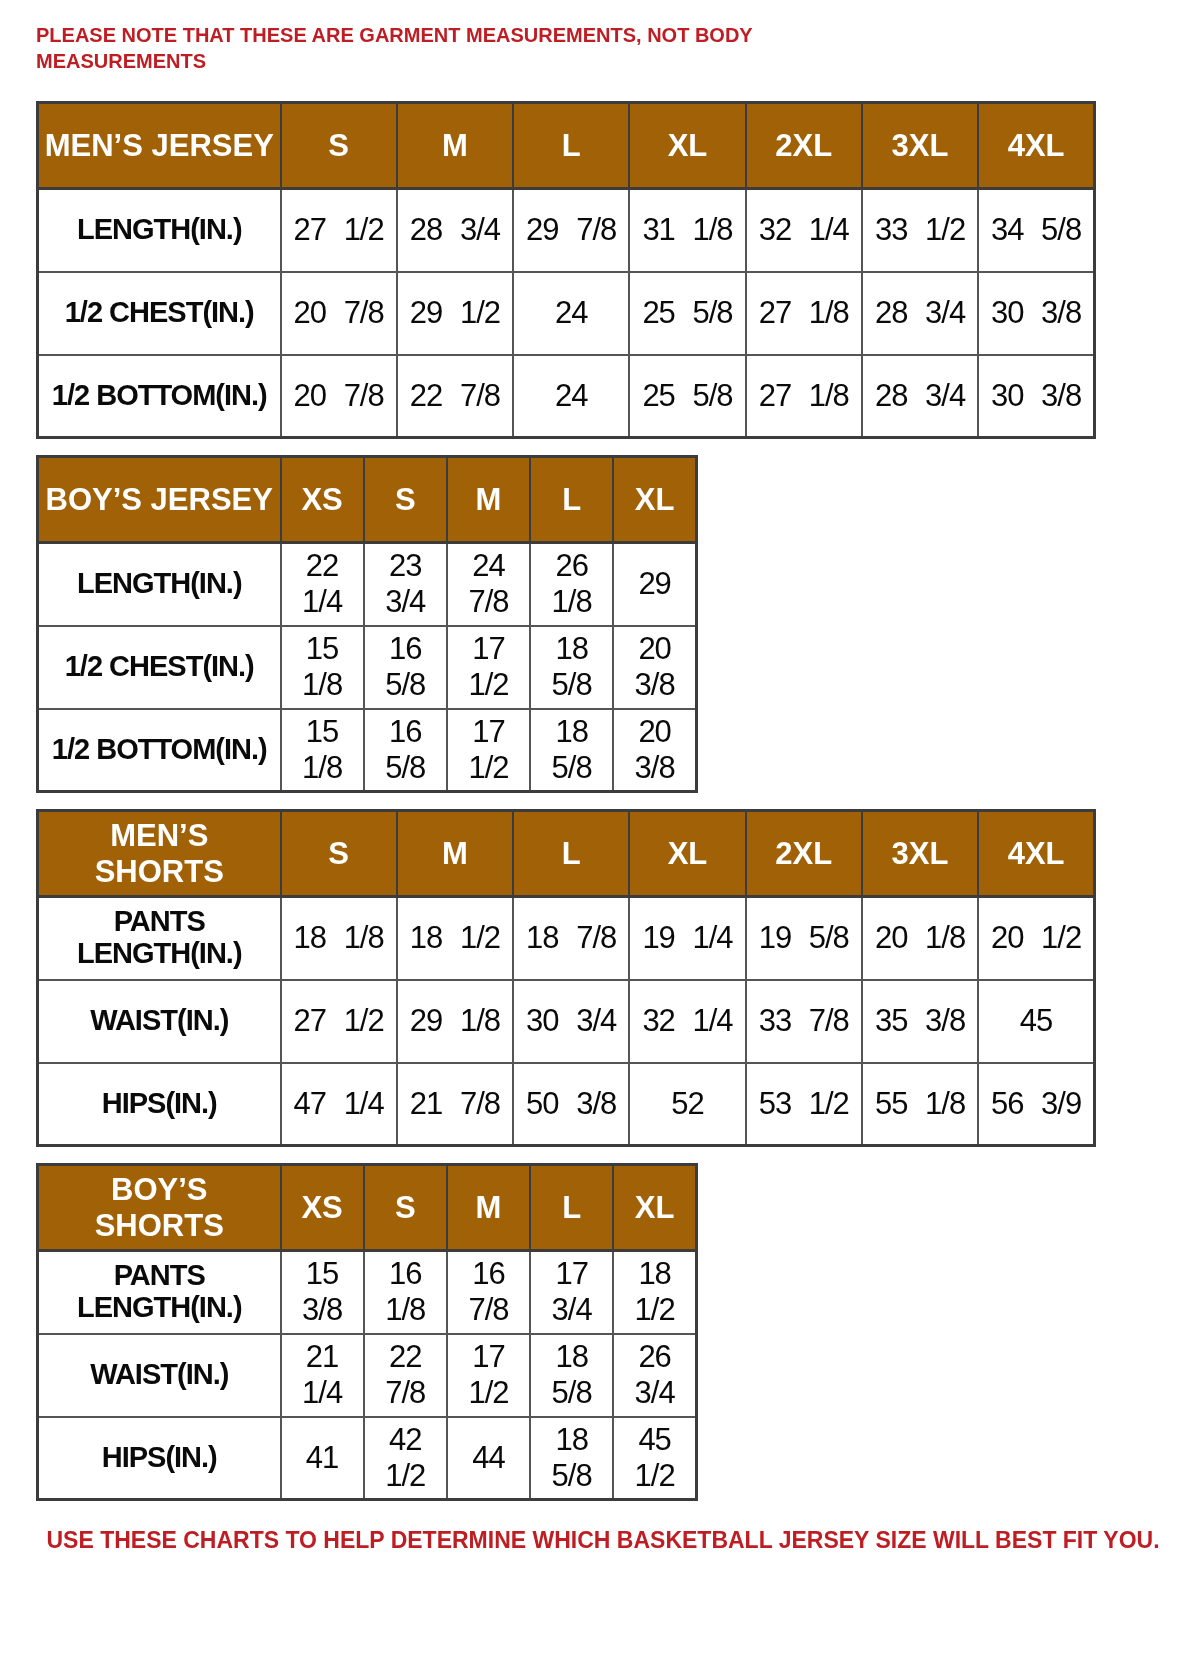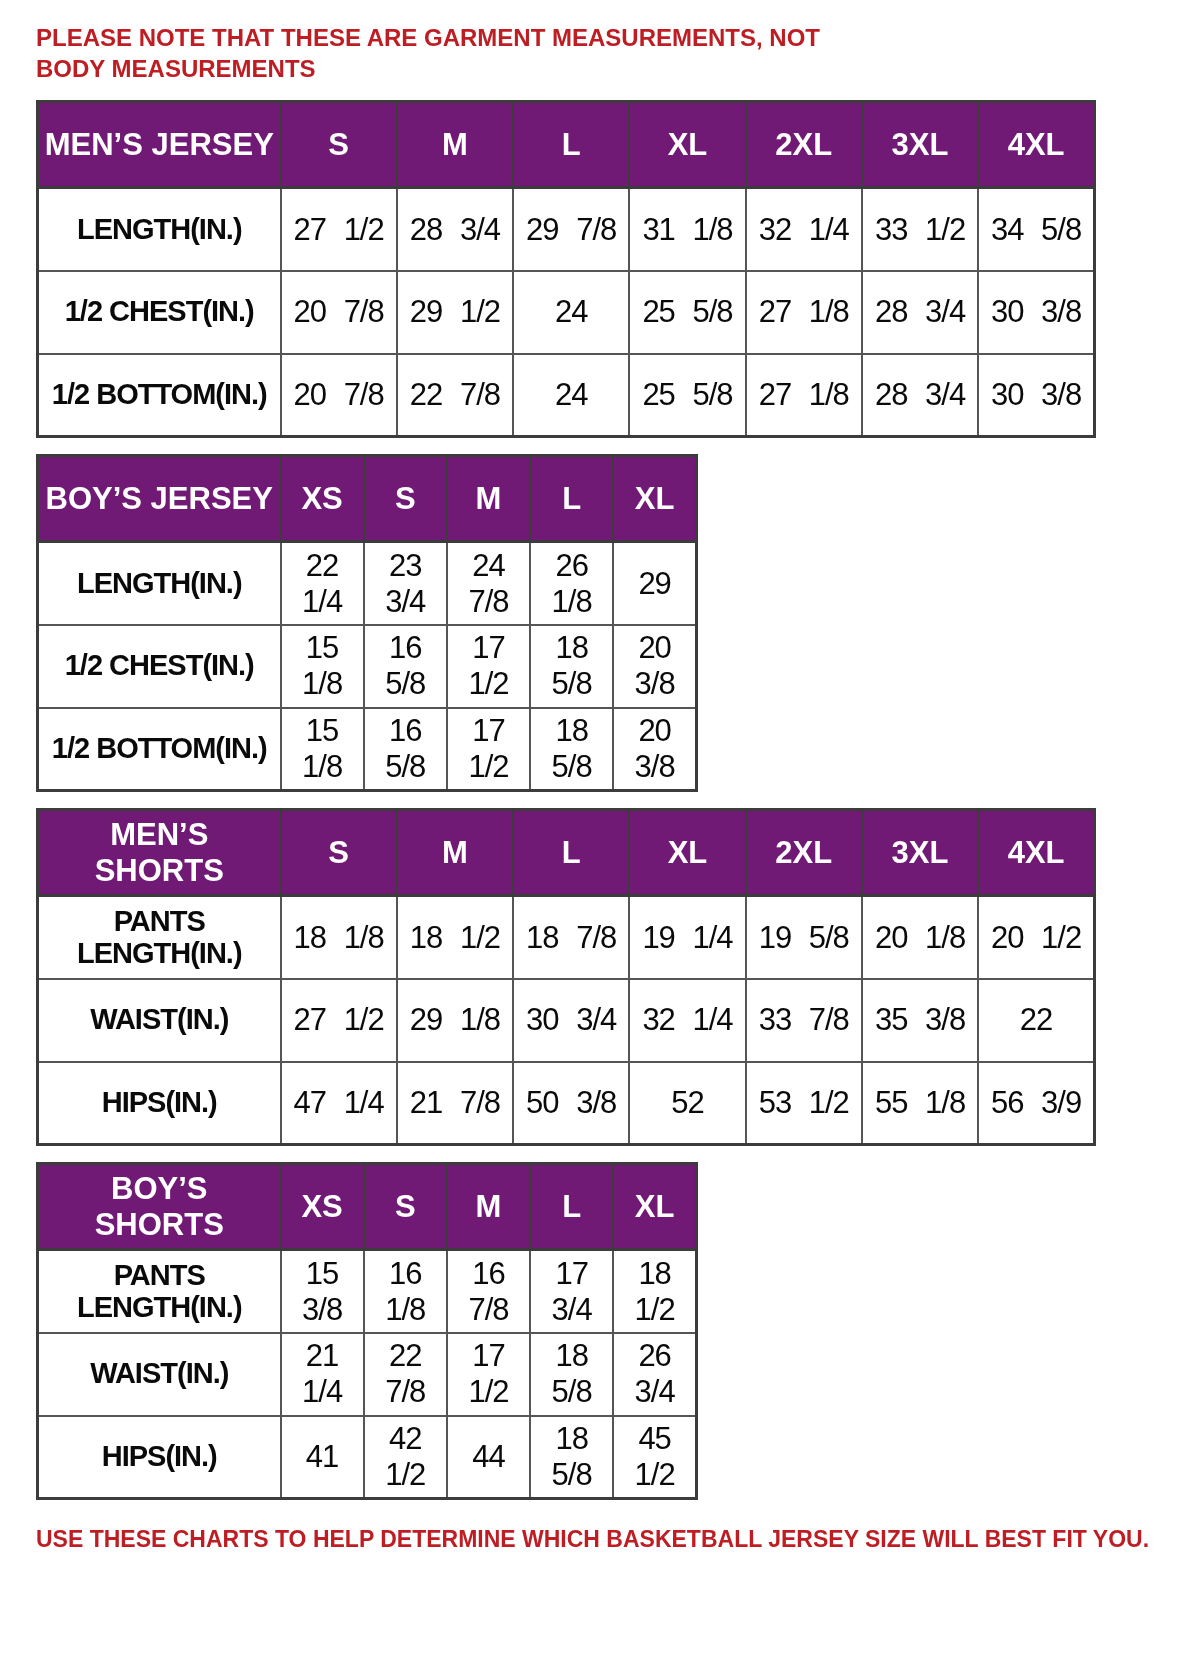--- a/index.html
+++ b/index.html
@@ -15,23 +15,23 @@
     font-size: 57px;
     font-weight: bold;
     letter-spacing: -1px;
     margin: 0 0 14px 0;
     color: #0a0a0a;
     white-space: nowrap;
   }
   .note {
     color: #be1e23;
     font-weight: bold;
-    font-size: 24px;
+    font-size: 20px;
     line-height: 1.3;
-    margin-bottom: 16px;
+    margin-bottom: 27px;
     width: 840px;
   }
 
   table.size-table {
     border-collapse: collapse;
     table-layout: fixed;
     margin-bottom: 16px;
     background: #fff;
     border: 3px solid #3c3c3c;
   }
@@ -39,21 +39,21 @@
   table.cols-5 { width: 662px; }
 
   .size-table th, .size-table td {
     border: 2px solid #555555;
     text-align: center;
     vertical-align: middle;
     padding: 2px 4px;
     overflow: hidden;
   }
   .size-table thead th {
-    background: #701a75;
+    background: #a16207;
     color: #ffffff;
     font-weight: bold;
     font-size: 31px;
     height: 86px;
     border-color: #3c3c3c;
     border-bottom-width: 3px;
   }
   .size-table thead th.label-col { width: 243px; }
   .size-table tbody th, .size-table tbody td { height: 83px; }
   .size-table tbody th {
@@ -70,20 +70,21 @@
     word-spacing: 10px;
     color: #0a0a0a;
   }
 
   .footer-note {
     color: #be1e23;
     font-weight: bold;
     font-size: 23px;
     margin-top: 26px;
     white-space: nowrap;
+    text-align: center;
   }
 </style>
 </head>
 <body>
 
 <div class="page">
   <div class="note">PLEASE NOTE THAT THESE ARE GARMENT MEASUREMENTS, NOT BODY MEASUREMENTS</div>
 
   <table class="size-table cols-7">
       <thead>
@@ -194,21 +195,21 @@
           <td>20 1/2</td>
         </tr>
         <tr>
           <th>WAIST(IN.)</th>
           <td>27 1/2</td>
           <td>29 1/8</td>
           <td>30 3/4</td>
           <td>32 1/4</td>
           <td>33 7/8</td>
           <td>35 3/8</td>
-          <td>22</td>
+          <td>45</td>
         </tr>
         <tr>
           <th>HIPS(IN.)</th>
           <td>47 1/4</td>
           <td>21 7/8</td>
           <td>50 3/8</td>
           <td>52</td>
           <td>53 1/2</td>
           <td>55 1/8</td>
           <td>56 3/9</td>

